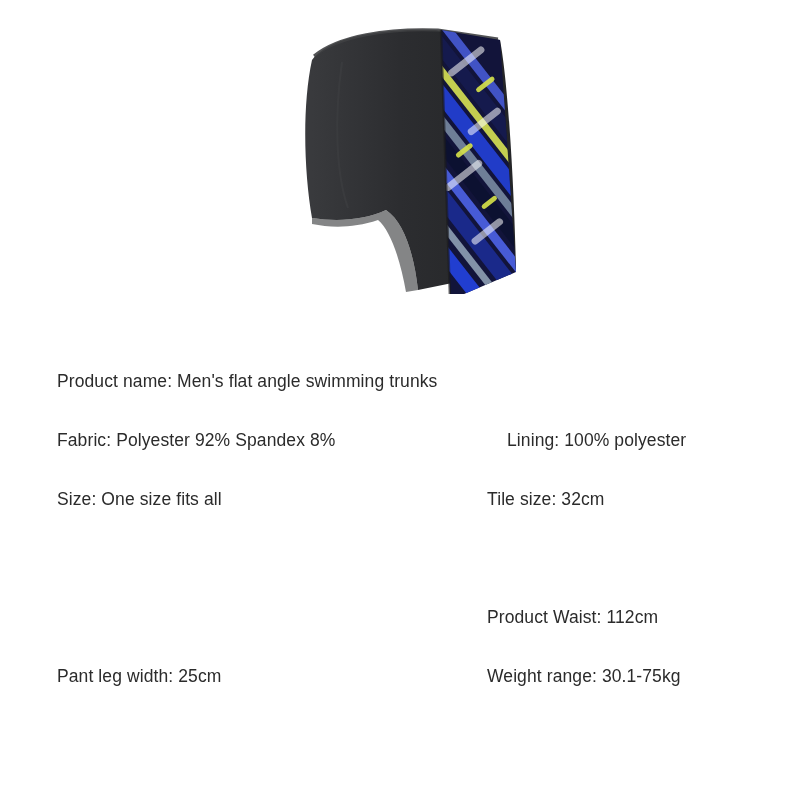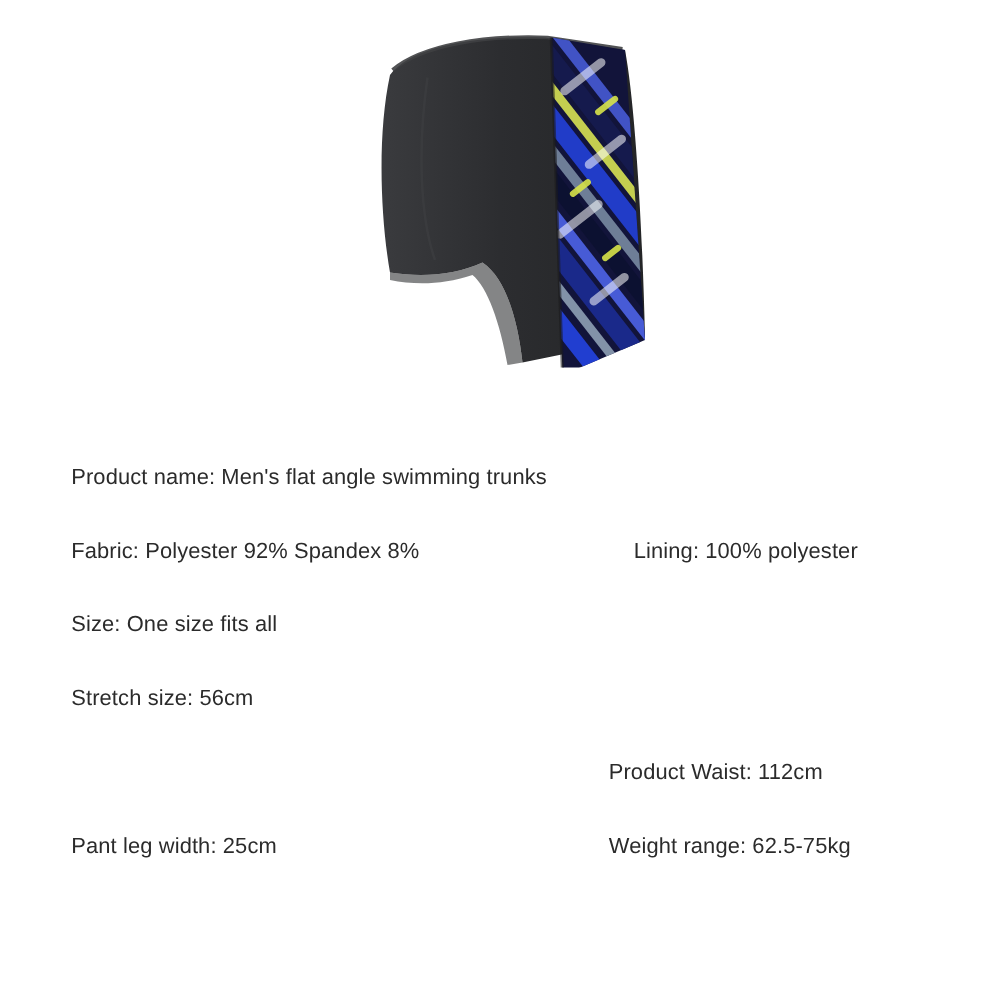--- a/index.html
+++ b/index.html
@@ -134,29 +134,29 @@
     </div>
 
 
     <div class="spec-row">
       <span class="spec-cell col-left">Fabric: Polyester 92% Spandex 8%</span>
       <span class="spec-cell row-right-shift">Lining: 100% polyester</span>
     </div>
 
     <div class="spec-row">
       <span class="spec-cell col-left">Size: One size fits all</span>
+      <span class="spec-cell col-right">Tile size: 32cm</span>
     </div>
 
     <div class="spec-row">
-      <span class="spec-cell col-left">Stretch size: 56cm</span>
     </div>
 
     <div class="spec-row">
       <span class="spec-cell col-right">Product Waist: 112cm</span>
     </div>
 
     <div class="spec-row">
       <span class="spec-cell col-left">Pant leg width: 25cm</span>
-      <span class="spec-cell col-right">Weight range: 62.5-75kg</span>
+      <span class="spec-cell col-right">Weight range: 30.1-75kg</span>
     </div>
 
   </div>
 </div>
 
 </body></html>

